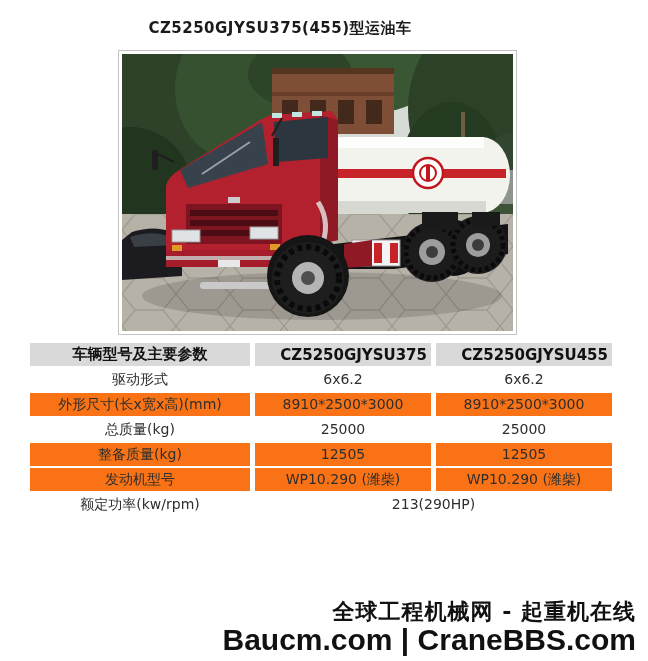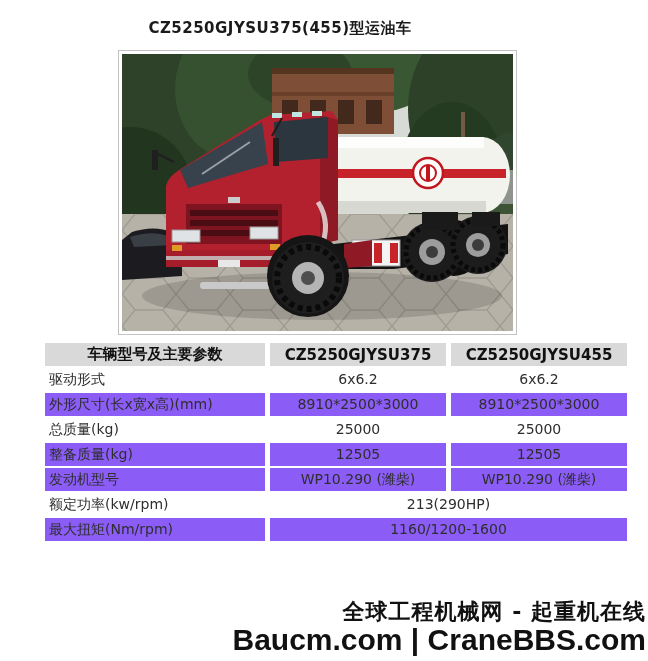--- a/index.html
+++ b/index.html
@@ -10,36 +10,36 @@
   .page-title{
     position:absolute;top:19px;left:0;width:560px;text-align:center;
     font-size:15px;font-weight:bold;color:#1a1a1a;letter-spacing:0.5px;
   }
   .photo-frame{
     position:absolute;left:118px;top:50px;width:391px;height:277px;
     background:#ffffff;border:1px solid #c2c2c2;padding:3px;
   }
   .photo-frame svg{display:block;width:391px;height:277px;}
   table.spec{
-    position:absolute;left:40px;top:341px;
+    position:absolute;left:25px;top:341px;
     border-collapse:separate;border-spacing:5px 2px;
     table-layout:fixed;width:588px;
   }
   table.spec th,table.spec td{
     font-size:14px;height:23px;padding:0 4px;vertical-align:middle;
     color:#2e2e2e;font-family:"DejaVu Sans","Liberation Sans",sans-serif;
   }
   table.spec thead th{background:#d9d9d9;font-weight:bold;color:#111;font-size:15px;}
   th.label-col{width:212px;text-align:center;}
-  th.model-col{width:168px;text-align:center;}
-  td.label{text-align:left;}
+  th.model-col{width:168px;text-align:right;}
+  td.label{text-align:center;}
   td.value{text-align:center;white-space:pre-line;line-height:1.4;}
-  tr.shade td{background:#8b5cf6;}
+  tr.shade td{background:#f97316;}
   .watermark{
-    position:absolute;top:600px;right:2px;text-align:right;
+    position:absolute;top:600px;right:12px;text-align:right;
     color:#000;opacity:0.93;font-weight:bold;line-height:1.08;
     pointer-events:none;
   }
   .wm-line1{font-size:22px;letter-spacing:1px;font-family:"DejaVu Sans",sans-serif;}
   .wm-line2{font-size:30px;font-family:"Liberation Sans","DejaVu Sans",sans-serif;}
 </style>
 </head>
 <body>
 
 <div class="page-title">CZ5250GJYSU375(455)型运油车</div>
@@ -198,23 +198,19 @@
       </tr>
       <tr class="shade">
         <td class="label">发动机型号</td>
         <td class="value">WP10.290 (潍柴)</td>
         <td class="value">WP10.290 (潍柴)</td>
       </tr>
       <tr>
         <td class="label">额定功率(kw/rpm)</td>
         <td class="value" colspan="2">213(290HP)</td>
       </tr>
-      <tr class="shade">
-        <td class="label">最大扭矩(Nm/rpm)</td>
-        <td class="value" colspan="2">1160/1200-1600</td>
-      </tr>
     </tbody>
 </table>
 
 <div class="watermark">
   <div class="wm-line1">全球工程机械网 - 起重机在线</div>
   <div class="wm-line2">Baucm.com | CraneBBS.com</div>
 </div>
 
 </body></html>

